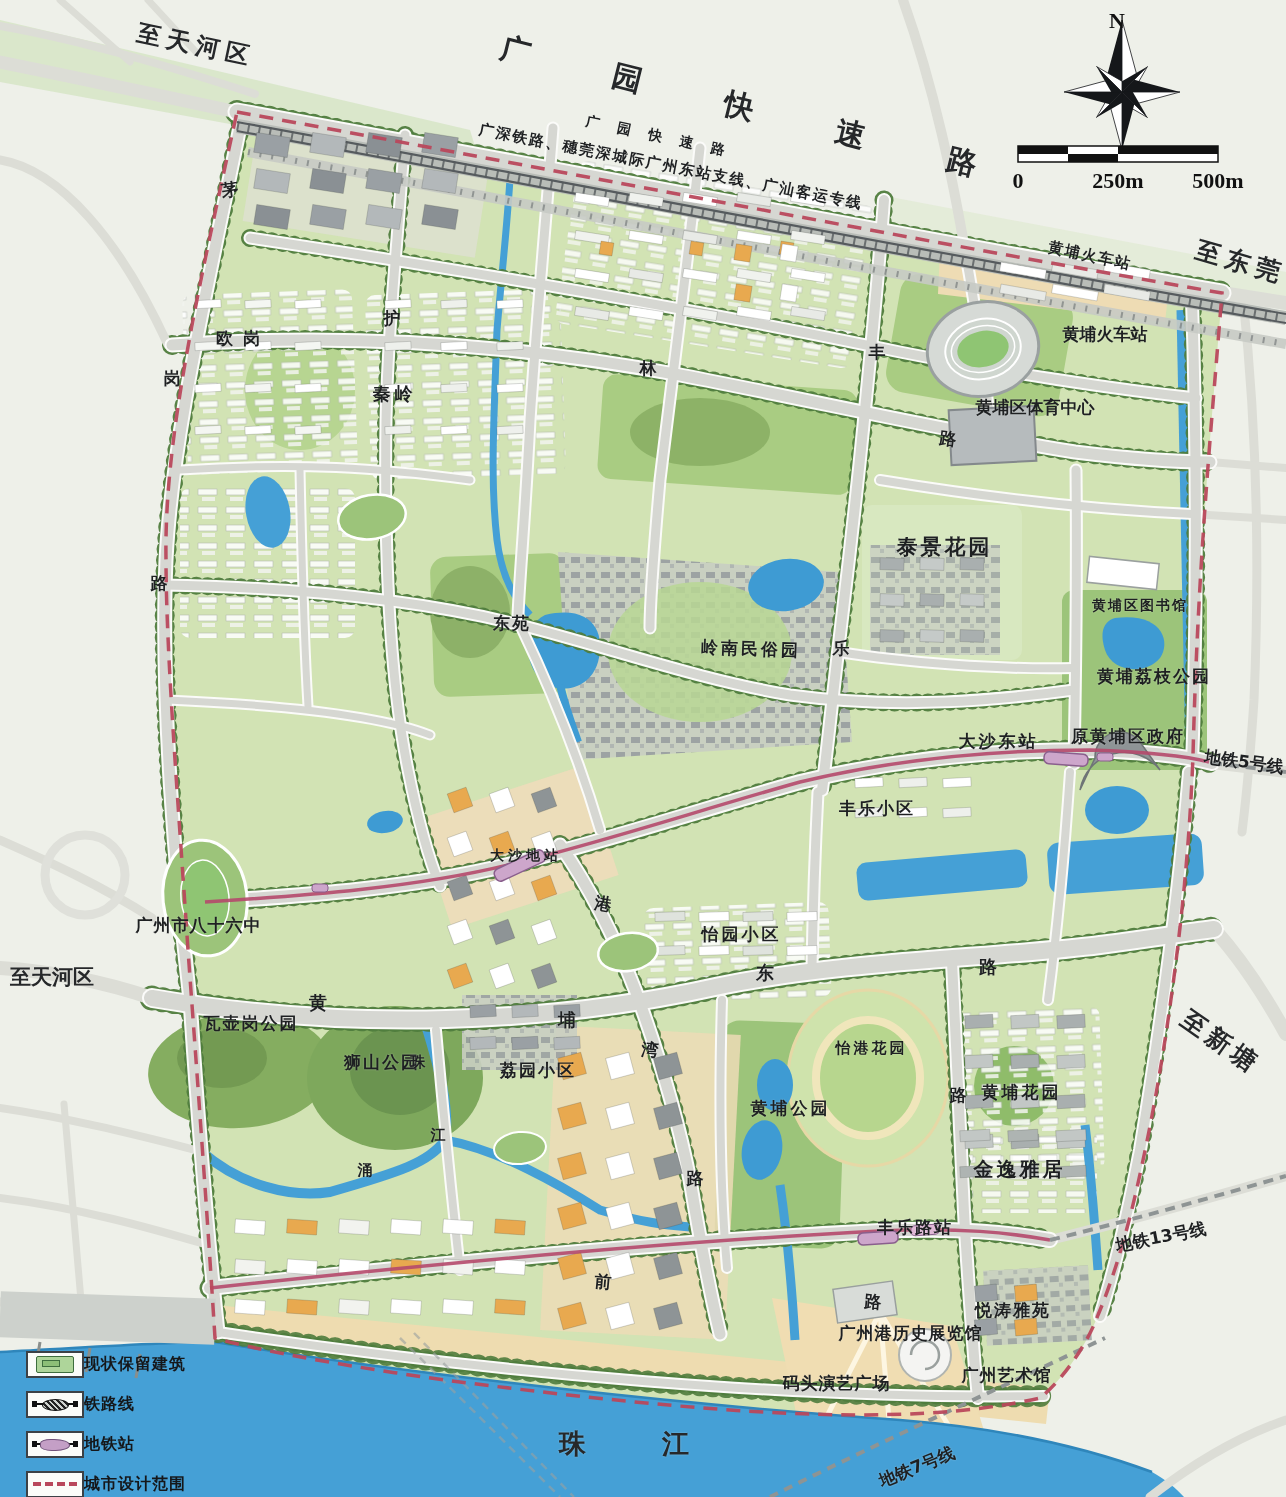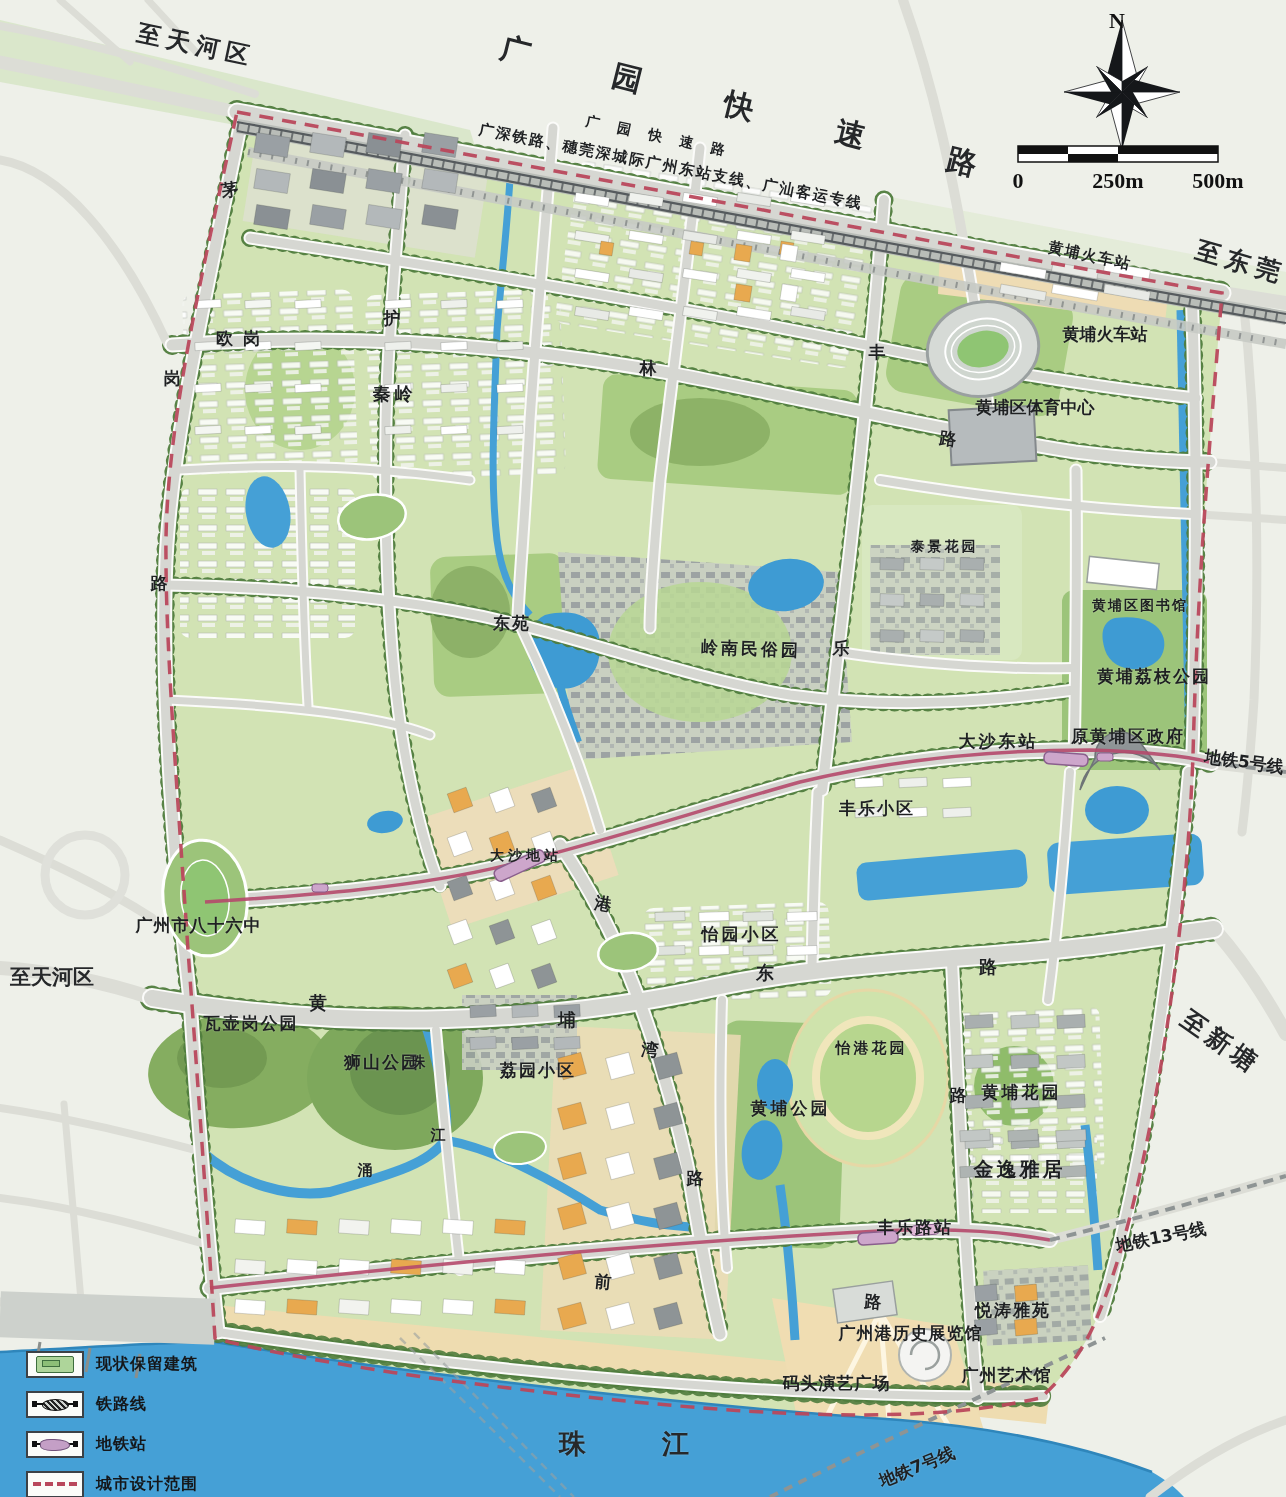--- a/index.html
+++ b/index.html
@@ -10,21 +10,21 @@
   .map-label{position:absolute;white-space:nowrap;color:#1e2022;font-weight:600;
              text-shadow:0 0 2px rgba(255,255,255,.35);}
   .map-label.big{color:#26282a;font-weight:700;}
   
   .sb-num{position:absolute;transform:translate(-50%,0);font-family:"Liberation Serif","DejaVu Serif",serif;
           font-size:22px;color:#111;font-weight:600;}
   .compass-n{position:absolute;transform:translate(-50%,0);font-family:"Liberation Serif","DejaVu Serif",serif;
              font-size:22px;color:#111;font-weight:700;}
   
   #legend{position:absolute;left:26px;top:1350px;display:flex;flex-direction:column;gap:12px;}
-  .legend-row{display:flex;align-items:center;gap:12px;height:28px;}
+  .legend-row{display:flex;align-items:center;height:28px;}
   .legend-box{width:58px;height:27px;background:#fbfcf9;border:2px solid #3c4146;
               display:flex;align-items:center;justify-content:center;position:relative;box-sizing:border-box;}
   .legend-label{font-size:16px;font-weight:700;color:#15171a;letter-spacing:1px;}
   .ic{position:relative;}
   .ic-preserved-building-icon{width:36px;height:15px;background:#aed59a;border:1px solid #3e6e3e;border-radius:2px;}
   .ic-preserved-building-icon:after{content:"";position:absolute;left:5px;top:3px;width:16px;height:5px;background:#8cbf77;border:1px solid #3e6e3e;}
   .ic-railway-line-icon{width:46px;height:12px;}
   .ic-railway-line-icon:before{content:"";position:absolute;left:0;top:5px;width:46px;height:2px;background:#111;}
   .ic-railway-line-icon:after{content:"";position:absolute;left:10px;top:1px;width:25px;height:10px;border:1px solid #111;border-radius:50%;
       background:repeating-linear-gradient(45deg,#222 0 2px,#cfd2ce 2px 4px);}
@@ -497,21 +497,21 @@
       <div class="map-label" style="left: 664px; top: 138px; font-size: 14px; letter-spacing: 18px; transform: translate(-50%, -50%) rotate(12deg);">广园快速路</div>
       <div class="map-label" style="left: 671px; top: 167px; font-size: 15px; letter-spacing: 2px; transform: translate(-50%, -50%) rotate(11deg);">广深铁路、穗莞深城际广州东站支线、广汕客运专线</div>
       <div class="map-label" style="left: 1090px; top: 256px; font-size: 15px; letter-spacing: 2px; transform: translate(-50%, -50%) rotate(12deg);">黄埔火车站</div>
       <div class="map-label big" style="left: 1241px; top: 262px; font-size: 25px; letter-spacing: 6px; transform: translate(-50%, -50%) rotate(16deg);">至东莞</div>
       <div class="map-label" style="left: 1105px; top: 334px; font-size: 17px; transform: translate(-50%, -50%) rotate(0deg);">黄埔火车站</div>
       <div class="map-label" style="left: 991px; top: 407px; font-size: 17px; transform: translate(-50%, -50%) rotate(0deg); margin-left: 44px;">黄埔区体育中心</div>
       <div class="map-label" style="left: 243px; top: 338px; font-size: 17px; letter-spacing: 10px; transform: translate(-50%, -50%) rotate(0deg);">欧岗</div>
       <div class="map-label" style="left: 376px; top: 394px; font-size: 18px; letter-spacing: 4px; transform: translate(-50%, -50%) rotate(0deg); padding-left: 37px;">秦岭</div>
       <div class="map-label" style="left: 512px; top: 623px; font-size: 17px; letter-spacing: 2px; transform: translate(-50%, -50%) rotate(0deg);">东苑</div>
       <div class="map-label" style="left: 750.5px; top: 649px; font-size: 17px; letter-spacing: 3px; transform: translate(-50%, -50%) rotate(2deg);">岭南民俗园</div>
-      <div class="map-label" style="left: 944.5px; top: 547px; font-size: 14px; letter-spacing: 3px; transform: translate(-50%, -50%) rotate(0deg);">泰景花园</div>
+      <div class="map-label" style="left: 944.5px; top: 547px; font-size: 21px; letter-spacing: 3px; transform: translate(-50%, -50%) rotate(0deg);">泰景花园</div>
       <div class="map-label" style="left: 1140px; top: 606px; font-size: 14px; letter-spacing: 2px; transform: translate(-50%, -50%) rotate(0deg);">黄埔区图书馆</div>
       <div class="map-label" style="left: 1154px; top: 676px; font-size: 17px; letter-spacing: 2px; transform: translate(-50%, -50%) rotate(0deg);">黄埔荔枝公园</div>
       <div class="map-label" style="left: 998.5px; top: 741px; font-size: 17px; letter-spacing: 3px; transform: translate(-50%, -50%) rotate(0deg);">大沙东站</div>
       <div class="map-label" style="left: 1128px; top: 736px; font-size: 17px; letter-spacing: 2px; transform: translate(-50%, -50%) rotate(0deg);">原黄埔区政府</div>
       <div class="map-label" style="left: 1244px; top: 762px; font-size: 17px; transform: translate(-50%, -50%) rotate(8deg);">地铁5号线</div>
       <div class="map-label" style="left: 877px; top: 808px; font-size: 17px; letter-spacing: 2px; transform: translate(-50%, -50%) rotate(0deg);">丰乐小区</div>
       <div class="map-label" style="left: 526px; top: 856px; font-size: 14px; letter-spacing: 4px; transform: translate(-50%, -50%) rotate(0deg);">大沙地站</div>
       <div class="map-label" style="left: 741.5px; top: 934px; font-size: 17px; letter-spacing: 3px; transform: translate(-50%, -50%) rotate(0deg);">怡园小区</div>
       <div class="map-label" style="left: 198.5px; top: 925px; font-size: 17px; letter-spacing: 1px; transform: translate(-50%, -50%) rotate(0deg);">广州市八十六中</div>
       <div class="map-label big" style="left: 52px; top: 977px; font-size: 21px; transform: translate(-50%, -50%) rotate(0deg);">至天河区</div>

